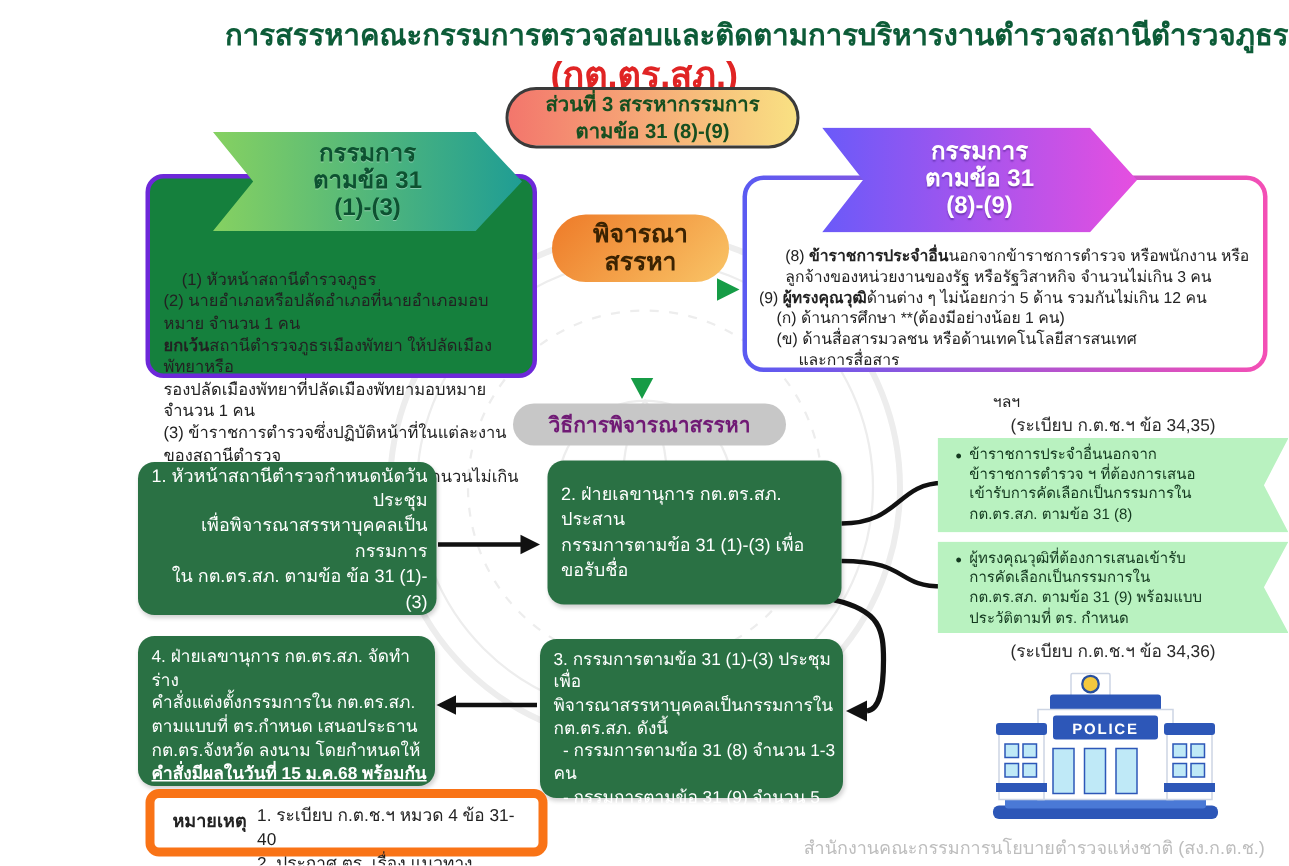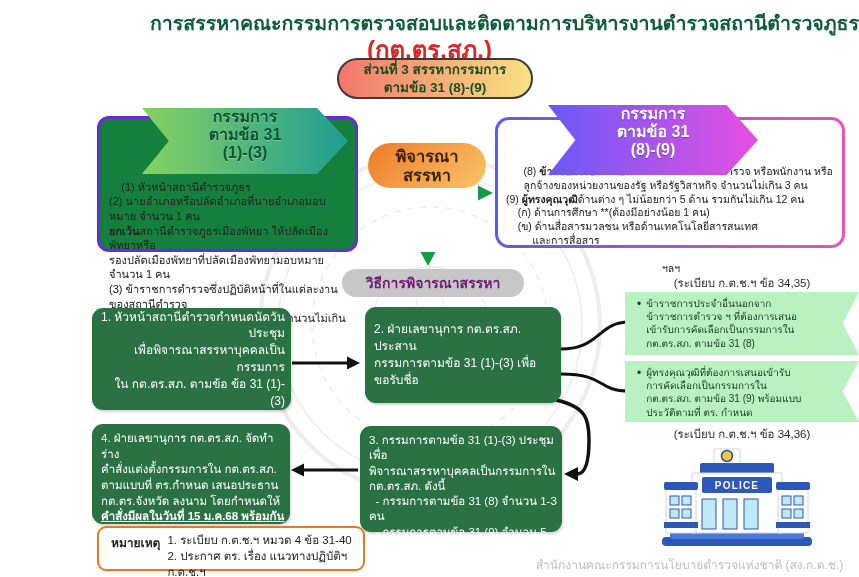--- a/index.html
+++ b/index.html
@@ -18,22 +18,22 @@
   .subtitle { left:0; top:30px; width:859px; text-align:center;
     font-size:24px; font-weight:bold; color:#e02424; }
   .section-badge { left:337px; top:58px; width:196px; height:41px;
     border:2px solid #3a3a3a; border-radius:21px;
     background:linear-gradient(90deg,#f3766c,#f9e183);
     display:flex; flex-direction:column; justify-content:center; align-items:center;
     font-size:13.5px; font-weight:bold; color:#174f20; line-height:1.3; z-index:6; }
 
   
   .banner { clip-path:polygon(0 0,85% 0,100% 50%,85% 100%,0 100%,13% 50%);
-    display:flex; flex-direction:column; align-items:center;
-    font-weight:bold; font-size:16px; line-height:1.12; z-index:5; text-align:center;margin-top:20px; }
+    display:flex; flex-direction:column; justify-content:center; align-items:center;
+    font-weight:bold; font-size:16px; line-height:1.12; z-index:5; text-align:center; }
   .banner-left { left:142px; top:88px; width:206px; height:66px;
     background:linear-gradient(90deg,#86d161,#1f9d94); color:#0d5231;
     text-shadow:0 1px 0 rgba(255,255,255,.35); }
   .banner-right { left:548px; top:85px; width:210px; height:70px;
     background:linear-gradient(90deg,#6a5af9,#e64fe0); color:#ffffff;
     text-shadow:0 1px 1px rgba(60,20,120,.45); }
 
   
   .box-left { left:97px; top:116px; width:261px; height:136px;
     border:3px solid #6d28d9; border-radius:12px; background:#15803d;
@@ -80,21 +80,21 @@
   .ribbon .bullet { font-size:12px; margin-right:5px; color:#14391f; }
   .ribbon1 { left:625px; top:292px; width:234px; height:63px; }
   .ribbon2 { left:625px; top:361px; width:234px; height:61px; }
   .rib-label { width:234px; left:625px; text-align:center; font-size:11.5px;
     color:#2a2a2a; z-index:4; }
   .rib-label-top { top:274px; }
   .rib-label-bottom { top:425px; }
 
   
   .note-box { left:97px; top:526px; width:268px; height:45px;
-    border:2px solid #f97316; border-radius:9px; background:#ffffff;
+    border:6px solid #f97316; border-radius:9px; background:#ffffff;
     padding:4px 8px 4px 12px; display:flex; gap:7px; z-index:4; }
   .note-label { font-size:12px; font-weight:bold; color:#222; padding-top:1px; }
   .note-lines { font-size:11.5px; color:#222; line-height:1.4; white-space:pre-wrap; }
 
   .footer { left:520px; top:555px; width:339px; text-align:center;
     font-size:12px; color:#bdbdbd; z-index:4; }
 
   .building { left:652px; top:443px; width:170px; height:110px; z-index:4; }
 </style>
 </head>

